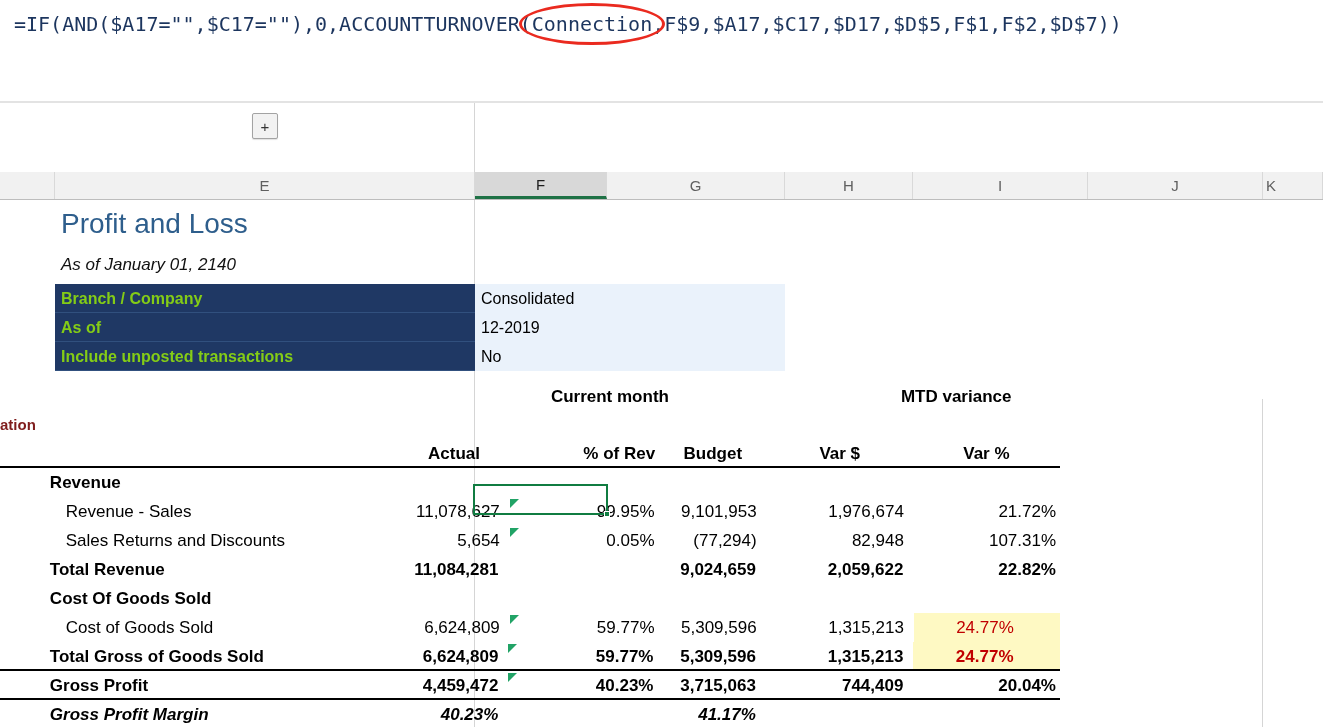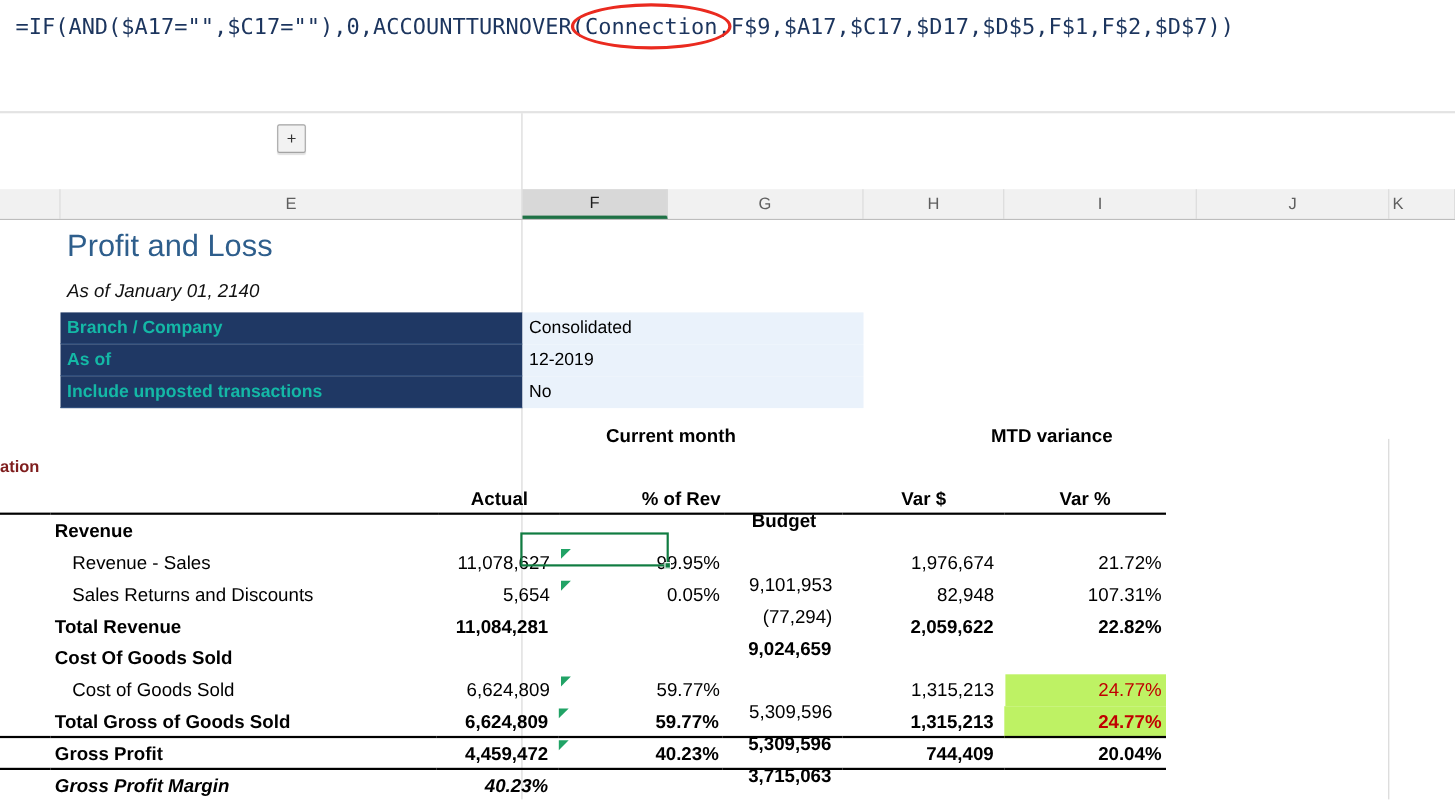--- a/index.html
+++ b/index.html
@@ -51,52 +51,52 @@
 
   
   .sheet { position:absolute; left:0; top:200px; width:1110px; }
 
   .r-title { height:50px; padding:8px 0 0 61px; }
   .title { font-size:28px; color:#2e5e8c; }
   .r-sub { height:34px; padding:5px 0 0 61px; font-style:italic; font-size:17px; color:#111; }
 
   .param-row { display:flex; height:29px; line-height:29px; font-size:16px; }
   .p-spacer { width:55px; }
-  .p-label { width:420px; background:#1f3864; color:#14b8a6; font-weight:bold; padding-left:6px; border-bottom:1px solid #31507e; }
+  .p-label { width:420px; background:#1f3864; color:#84cc16; font-weight:bold; padding-left:6px; border-bottom:1px solid #31507e; }
   .p-value { width:310px; background:#eaf2fb; color:#000; padding-left:6px; }
 
   .group-row { display:flex; height:28px; line-height:28px; font-weight:bold; font-size:17px; color:#000;margin-top:12px; }
   .g-spacer { width:475px; }
   .g-cm { width:438px; text-align:center; }
   .g-mtd { width:350px; text-align:center; }
 
   .clip-row { height:28px; line-height:28px; font-weight:bold; font-size:15px; color:#7f1d1d; }
 
   .grid-row { display:flex; height:29px; line-height:29px; font-size:17px; color:#000; }
   .grid-row.b { font-weight:bold; }
   .grid-row.i { font-style:italic; }
   .c-spacer { width:55px; }
   .c-label { width:420px; padding-left:4px; white-space:nowrap; overflow:hidden; }
   .c-label.indent { padding-left:20px; }
   .c-num { text-align:right; }
   .c-actual { width:132px; padding-right:10px; }
   .c-pct { width:178px; padding-right:4px; position:relative; }
-  .c-budget { width:128px; padding-right:10px;margin-top:20px; }
+  .c-budget { width:128px; padding-right:10px; }
   .c-vard { width:175px; padding-right:10px; }
   .c-varp { width:175px; padding-right:4px; }
   .c-spare { width:60px; }
   .hc { text-align:center; padding-right:0; }
   .head-row { font-weight:bold; }
   .underline > div:not(.c-spare) { border-bottom:2px solid #000; }
 
   .flagged::before {
     content:''; position:absolute; left:0; top:2px; width:0; height:0;
     border-top:9px solid #21a366; border-right:9px solid transparent;
   }
-  .hl { background:#bef264; color:#c00000; }
+  .hl { background:#fef9c3; color:#c00000;text-align:center; }
 
   
   .selection {
     position:absolute; left:473px; top:484px; width:135px; height:31px;
     border:2px solid #107c41; pointer-events:none;
   }
   .fill-handle {
     position:absolute; right:-4px; bottom:-4px; width:6px; height:6px;
     background:#107c41; border:1px solid #fff;
   }

